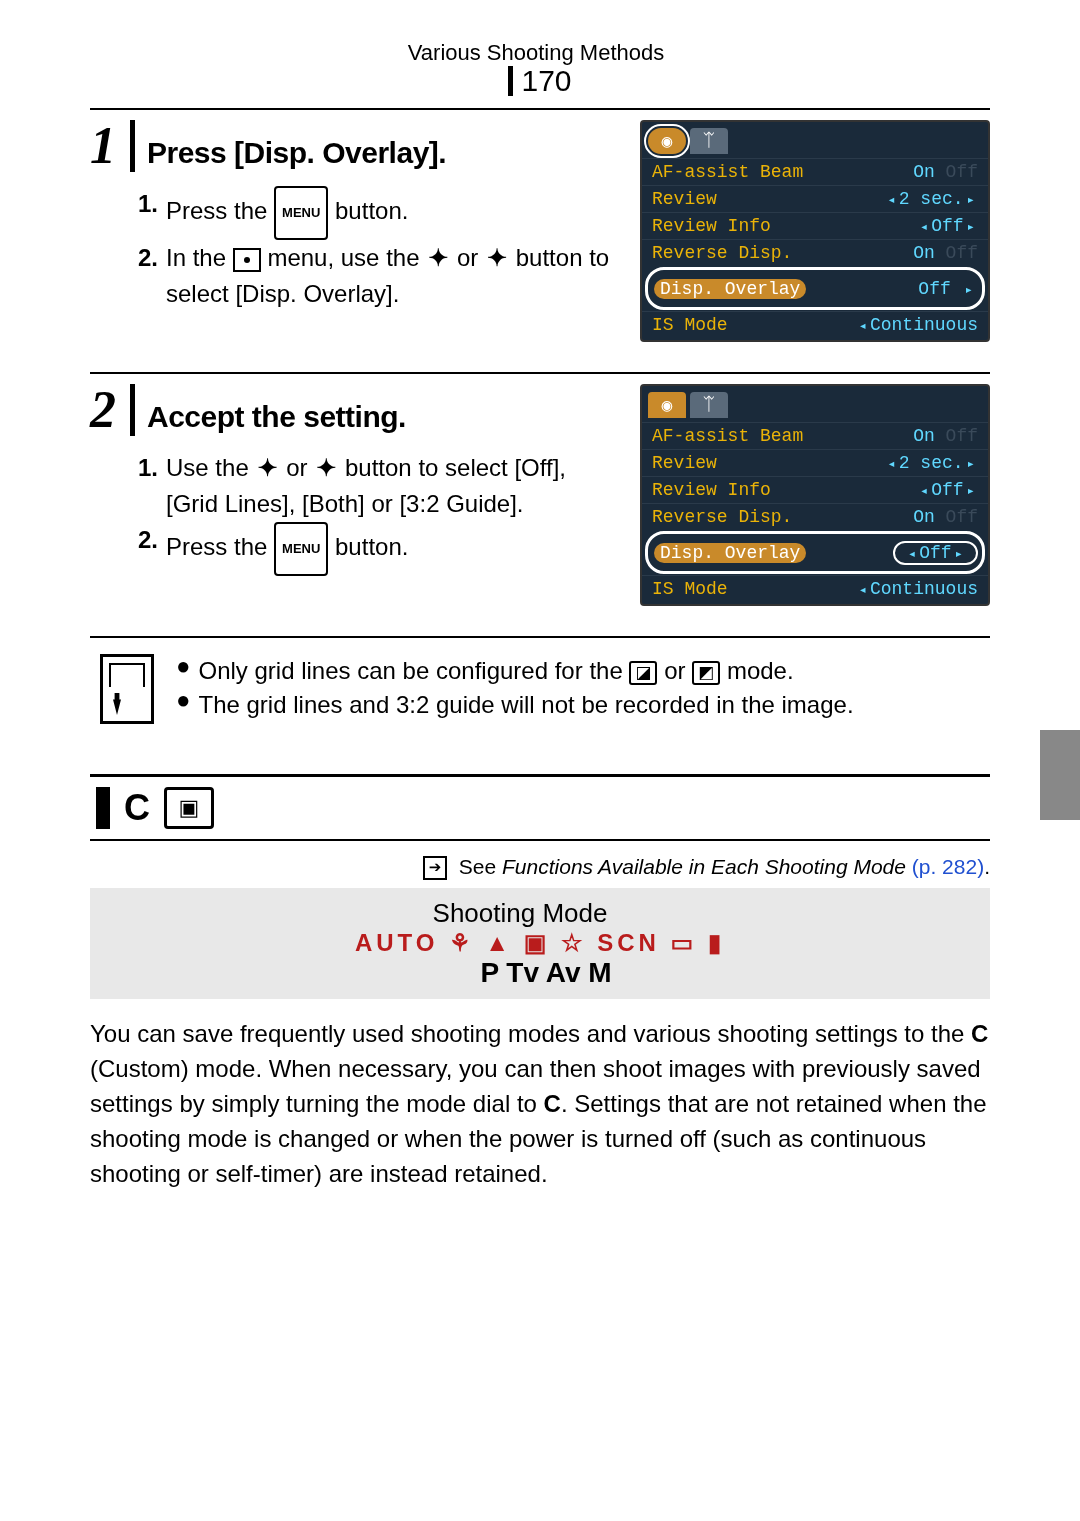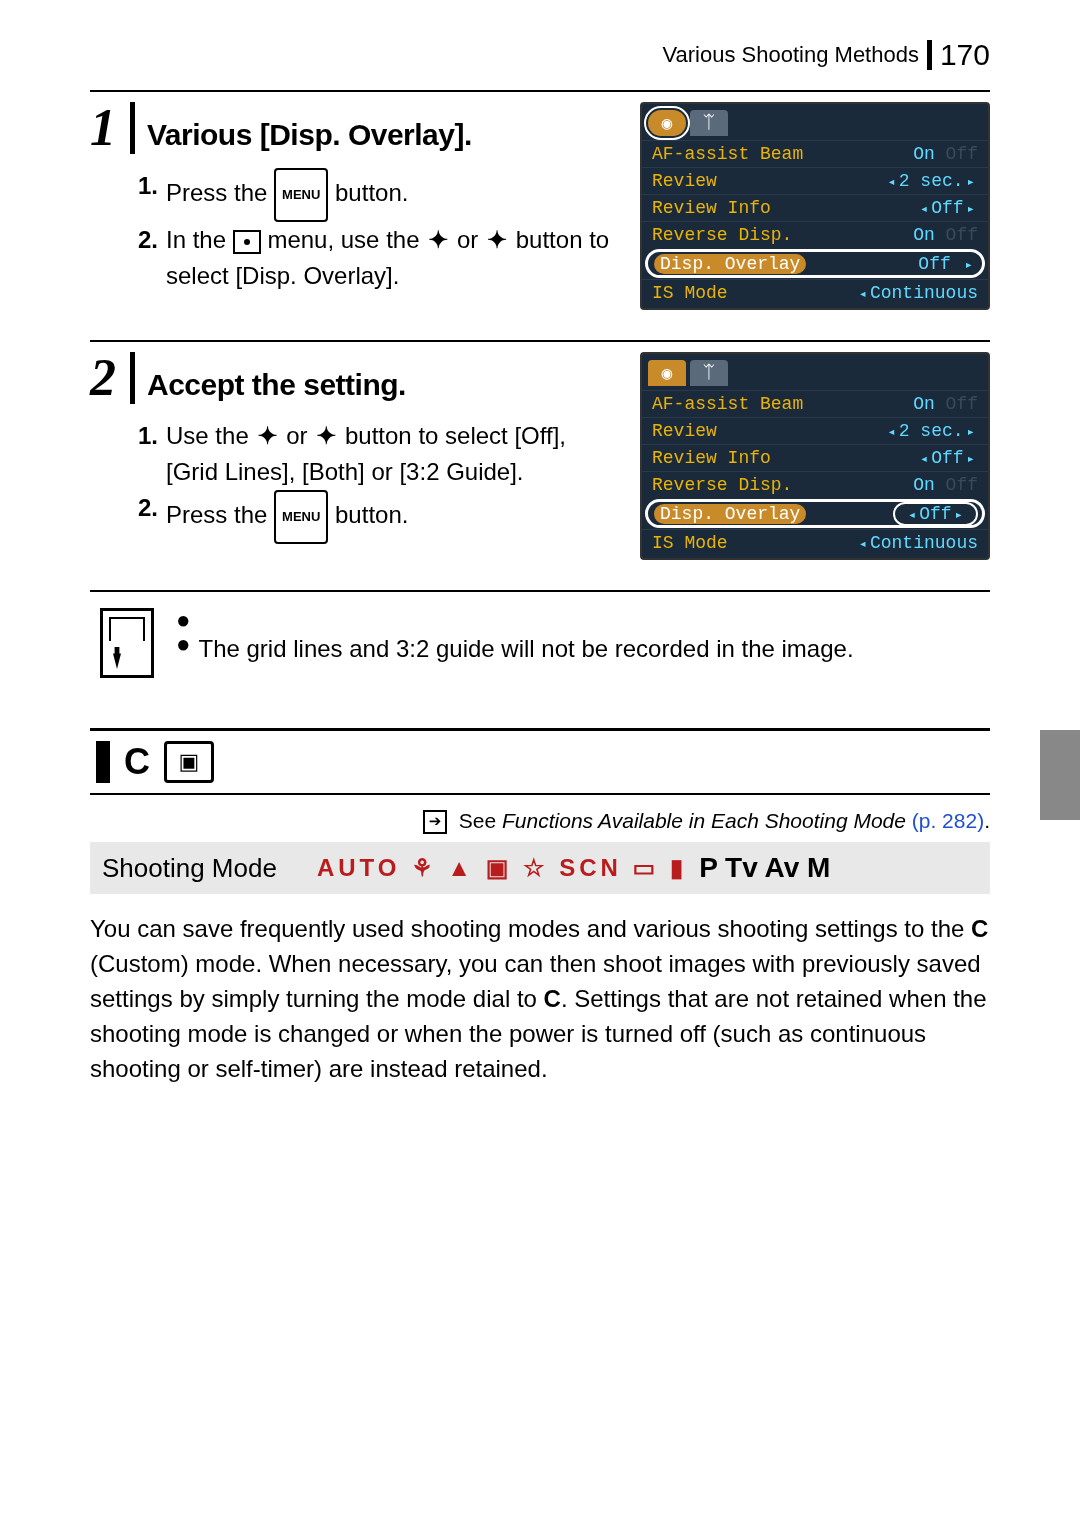--- a/index.html
+++ b/index.html
@@ -10,24 +10,24 @@
     color: #000;
     width: 1080px;
   }
   .page {
     padding: 40px 90px 200px 90px;
     position: relative;
   }
   .header {
     text-align: right;
     font-size: 22px;
-    margin-bottom: 20px;
-    display: flex;
-    justify-content: flex-end;
+    margin-bottom: 12px;
+    display: flex;
     align-items: center;
+    flex-direction: column;
   }
   .header .label { margin-right: 8px; }
   .header .pagenum {
     font-size: 30px;
     border-left: 5px solid #000;
     padding-left: 8px;
     line-height: 1;
   }
   .hr { border: none; border-top: 2px solid #000; margin: 0; }
   .step-row {
@@ -165,21 +165,21 @@
     display: flex;
     justify-content: space-between;
     padding: 3px 10px;
     border-top: 1px solid #2a3a4a;
   }
   .lcd-row.hilite {
     outline: 3px solid #fff;
     outline-offset: -2px;
     border-radius: 18px;
     margin: 2px 4px;
-    padding: 3px 8px;
+    padding: 10px 8px;
   }
   .lcd-label { color: #eab308; }
   .lcd-val { color: #60d8ff; }
   .lcd-val .dim { color: #3a4a5a; }
   .lcd-val .caret { color: #60d8ff; margin: 0 3px; font-size: 14px;}
   .lcd-row.hilite .lcd-label {
     background: #c98a2a;
     border-radius: 10px;
     padding: 0 6px;
     color: #fff;
@@ -241,20 +241,21 @@
     margin-right: 6px;
   }
   .see-line .pg { color: #2050d0; font-style: normal; }
   .mode-strip {
     background: #e8e8e8;
     padding: 10px 12px;
     display: flex;
     align-items: center;
     font-size: 26px;
     margin-bottom: 18px;
+    flex-direction: column;
   }
   .mode-strip .sm-label { flex: 0 0 auto; margin-right: 40px; }
   .mode-strip .modes-gray {
     color: #b91c1c;
     font-weight: bold;
     letter-spacing: 4px;
     font-size: 24px;
   }
   .mode-strip .modes-bold {
     color: #000;
@@ -285,21 +286,21 @@
     <span class="label">Various Shooting Methods</span>
     <span class="pagenum">170</span>
   </div>
 
   <hr class="hr">
 
   <div class="step-row">
     <div class="step-left">
       <div class="step-title-row">
         <span class="step-num">1</span>
-        <span class="step-title">Various [Disp. Overlay].</span>
+        <span class="step-title">Press [Disp. Overlay].</span>
       </div>
       <div class="substep">
         <span class="sn">1.</span>
         <span class="st">
           <span>Press the </span>
           <span class="inline-btn">MENU</span>
           <span> button.</span>
         </span>
       </div>
       <div class="substep">
@@ -400,20 +401,21 @@
     </div>
   </div>
 
   <hr class="hr">
 
   <div class="note-box">
     <div class="note-icon"></div>
     <div class="note-text">
       <div class="bullet">
           <span class="dot">●</span>
+          <span>Only grid lines can be configured for the <span class="mode-icon">◪</span> or <span class="mode-icon">◩</span> mode.</span>
         </div>
       <div class="bullet">
           <span class="dot">●</span>
           <span>The grid lines and 3:2 guide will not be recorded in the image.</span>
         </div>
     </div>
   </div>
 
   <div class="side-tab"></div>
 

